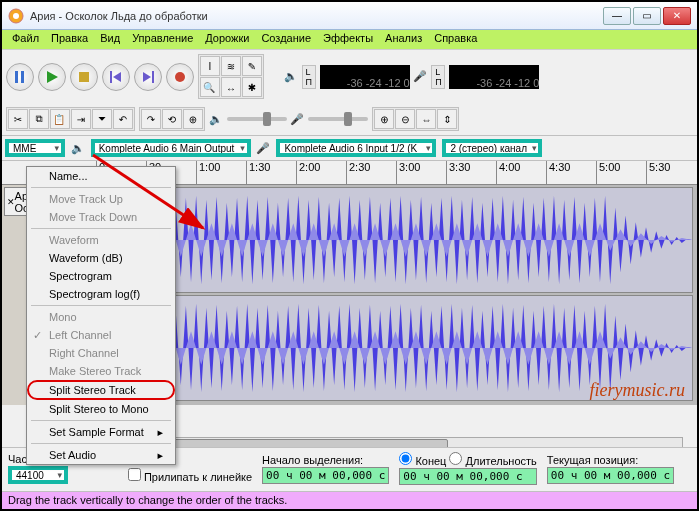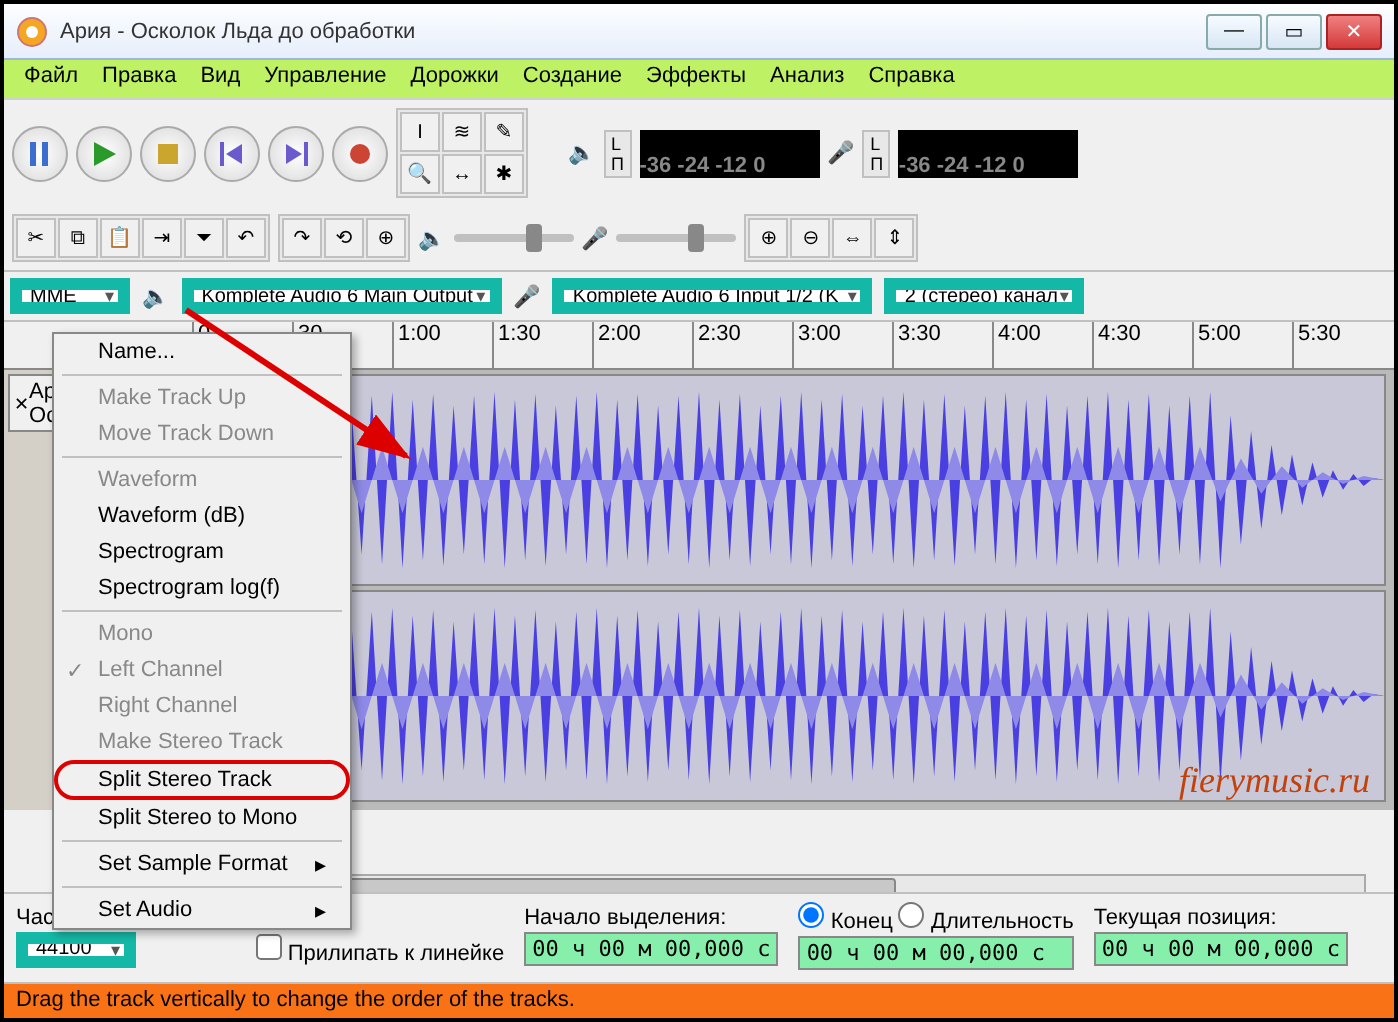--- a/index.html
+++ b/index.html
@@ -10,47 +10,47 @@
   .winbtns { display: flex; gap: 2px; }
   .winbtn { width: 28px; height: 18px; border: 1px solid #8aa; border-radius: 2px; display: flex; align-items: center; justify-content: center; font-size: 10px; background: linear-gradient(#f6fbff,#d8e6f4); }
   .winbtn.close { background: linear-gradient(#f08080,#d43a3a); color: #fff; border-color: #a22; }
   .menubar { height: 20px; background: #bef264; display: flex; padding: 0 4px; gap: 0; border-bottom: 1px solid #d0d0d0; }
   .menubar span { padding: 2px 6px; cursor: default; }
   .toolbar { background: #f0f0f0; border-bottom: 1px solid #c0c0c0; padding: 4px; display: flex; gap: 4px; align-items: center; flex-wrap: wrap; }
   .transport { display: flex; gap: 4px; align-items: center; }
   .tbtn { width: 28px; height: 28px; border-radius: 50%; background: radial-gradient(#fff,#d8d8d8); border: 1px solid #aaa; display: flex; align-items: center; justify-content: center; }
   .toolgroup { display: grid; grid-template-columns: repeat(3,20px); grid-template-rows: repeat(2,20px); gap: 1px; border: 1px solid #c0c0c0; padding: 1px; background: #e8e8e8; }
   .toolbtn { background: #f0f0f0; border: 1px solid #c0c0c0; display: flex; align-items: center; justify-content: center; font-size: 10px; }
-  .meter { width: 90px; height: 24px; background: #000; display: flex; align-items: flex-end; justify-content: flex-start; color: #888; font-size: 8px; padding-top: 2px; font-weight: bold; }
+  .meter { width: 90px; height: 24px; background: #000; display: flex; align-items: flex-end; justify-content: flex-end; color: #888; font-size: 8px; padding-top: 2px; }
   .meter-label { width: 14px; height: 24px; display: flex; align-items: center; justify-content: center; border: 1px solid #c0c0c0; background: #e8e8e8; font-size: 9px; }
   .slider { width: 60px; height: 4px; background: #c0c0c0; position: relative; border-radius: 2px; }
   .slider .thumb { width: 8px; height: 14px; background: #888; position: absolute; top: -5px; left: 60%; border-radius: 2px; }
   .devicebar { background: #f0f0f0; border-bottom: 1px solid #c0c0c0; padding: 3px; display: flex; gap: 6px; align-items: center; flex-wrap: nowrap; }
-  .combo { height: 18px; border: 6px solid #14b8a6; background: #fff; display: flex; align-items: center; padding: 0 14px 0 4px; position: relative; font-size: 10px; white-space: nowrap; overflow: hidden; }
+  .combo { height: 18px; border: 4px solid #14b8a6; background: #fff; display: flex; align-items: center; padding: 0 14px 0 4px; position: relative; font-size: 10px; white-space: nowrap; overflow: hidden; }
   .combo::after { content: "▾"; position: absolute; right: 2px; font-size: 9px; color: #555; }
   .timeline { height: 24px; background: #f0f0f0; border-bottom: 1px solid #888; position: relative; display: flex; font-size: 10px; }
   .timeline .tick { position: absolute; top: 0; height: 100%; border-left: 1px solid #888; padding-left: 2px; }
   .trackarea { display: flex; background: #c0c0c0; height: 220px; position: relative; }
   .trackpanel { width: 92px; background: #d4d0c8; border-right: 1px solid #888; padding: 2px; font-size: 10px; }
   .trackpanel .trackname { background: #f0f0f0; border: 1px solid #888; padding: 1px 2px; display: flex; justify-content: space-between; align-items: center; }
   .waveform-area { flex: 1; background: #bababa; position: relative; }
   .wave-channel { height: 106px; background: #c8c8d8; border: 1px solid #888; margin: 2px 4px; position: relative; overflow: hidden; }
   .wave-svg { width: 100%; height: 100%; display: block; }
   .ctx-menu { position: absolute; left: 24px; top: 164px; width: 150px; background: #f0f0f0; border: 1px solid #888; box-shadow: 2px 2px 4px rgba(0,0,0,0.3); z-index: 50; }
   .ctx-item { padding: 3px 12px 3px 22px; font-size: 11px; cursor: default; position: relative; }
   .ctx-item.disabled { color: #888; }
   .ctx-sep { height: 1px; background: #c0c0c0; margin: 2px 4px; }
   .ctx-item.hl { border: 2px solid #d00; border-radius: 10px; padding: 2px 10px 2px 20px; }
   .ctx-item .check { position: absolute; left: 6px; }
   .arrow-annot { position: absolute; z-index: 60; pointer-events: none; }
   .watermark { position: absolute; right: 12px; top: 378px; font-family: cursive; font-style: italic; color: #c2410c; font-size: 18px; z-index: 40; }
   .bottom { position: absolute; bottom: 20px; left: 0; right: 0; background: #f0f0f0; border-top: 1px solid #c0c0c0; padding: 4px 6px; display: flex; gap: 10px; align-items: center; font-size: 10px; flex-wrap: wrap; }
   .bottom .field { display: flex; flex-direction: column; gap: 1px; }
   .timebox { background: #86efac; border: 1px solid #888; padding: 1px 3px; font-family: monospace; font-size: 11px; }
-  .statusbar { position: absolute; bottom: 0; left: 0; right: 0; height: 18px; background: #f97316; border-top: 1px solid #c0c0c0; padding: 2px 6px; font-size: 10px; }
+  .statusbar { position: absolute; bottom: 0; left: 0; right: 0; height: 18px; background: #f0abfc; border-top: 1px solid #c0c0c0; padding: 2px 6px; font-size: 10px; }
   .hscroll { position: absolute; bottom: 58px; left: 94px; right: 14px; height: 14px; background: #e8e8e8; border: 1px solid #aaa; }
   .hscroll .thumb { position: absolute; left: 5%; width: 55%; top: 1px; bottom: 1px; background: #c8c8c8; border: 1px solid #888; border-radius: 2px; }
 </style>
 </head>
 <body>
 
 <div class="titlebar">
   <svg class="app-icon" viewBox="0 0 16 16">
       <circle cx="8" cy="8" r="7" fill="#f5a623" stroke="#c77"></circle>
       <circle cx="8" cy="8" r="3" fill="#fff"></circle>
@@ -206,21 +206,21 @@
         <path fill="#4a3fe0" d="M0,53 L5,48 10,58 15,20 20,86 25,15 30,91 35,10 40,96 45,8 50,98 55,12 60,94 65,9 70,97 75,15 80,91 85,10 90,96 95,8 100,98 105,12 110,94 115,9 120,97 125,15 130,91 135,10 140,96 145,8 150,98 155,12 160,94 165,9 170,97 175,15 180,91 185,10 190,96 195,8 200,98 205,12 210,94 215,9 220,97 225,15 230,91 235,10 240,96 245,8 250,98 255,12 260,94 265,9 270,97 275,15 280,91 285,10 290,96 295,8 300,98 305,12 310,94 315,9 320,97 325,15 330,91 335,10 340,96 345,8 350,98 355,12 360,94 365,9 370,97 375,15 380,91 385,10 390,96 395,8 400,98 405,12 410,94 415,9 420,97 425,15 430,91 435,10 440,96 445,8 450,98 455,12 460,94 465,9 470,97 475,15 480,91 485,10 490,96 495,8 500,98 505,20 510,86 515,28 520,78 525,35 530,71 535,40 540,66 545,44 550,62 555,48 560,58 565,50 570,56 575,52 580,53 Z"></path>
         <path fill="#8f8ae8" d="M0,53 L10,50 20,70 30,36 40,70 50,36 60,70 70,36 80,70 90,36 100,70 110,36 120,70 130,36 140,70 150,36 160,70 170,36 180,70 190,36 200,70 210,36 220,70 230,36 240,70 250,36 260,70 270,36 280,70 290,36 300,70 310,36 320,70 330,36 340,70 350,36 360,70 370,36 380,70 390,36 400,70 410,36 420,70 430,36 440,70 450,36 460,70 470,36 480,70 490,36 500,64 510,42 520,60 530,46 540,57 550,49 560,55 570,51 580,53 Z"></path>
       </svg>
     </div>
   </div>
 </div>
 
 <div class="ctx-menu">
   <div class="ctx-item">Name...</div>
   <div class="ctx-sep"></div>
-  <div class="ctx-item disabled">Make Track Up</div>
+  <div class="ctx-item disabled">Move Track Up</div>
   <div class="ctx-item disabled">Move Track Down</div>
   <div class="ctx-sep"></div>
   <div class="ctx-item disabled">Waveform</div>
   <div class="ctx-item">Waveform (dB)</div>
   <div class="ctx-item">Spectrogram</div>
   <div class="ctx-item">Spectrogram log(f)</div>
   <div class="ctx-sep"></div>
   <div class="ctx-item disabled">Mono</div>
   <div class="ctx-item disabled"><span class="check">✓</span><span>Left Channel</span></div>
   <div class="ctx-item disabled">Right Channel</div>

